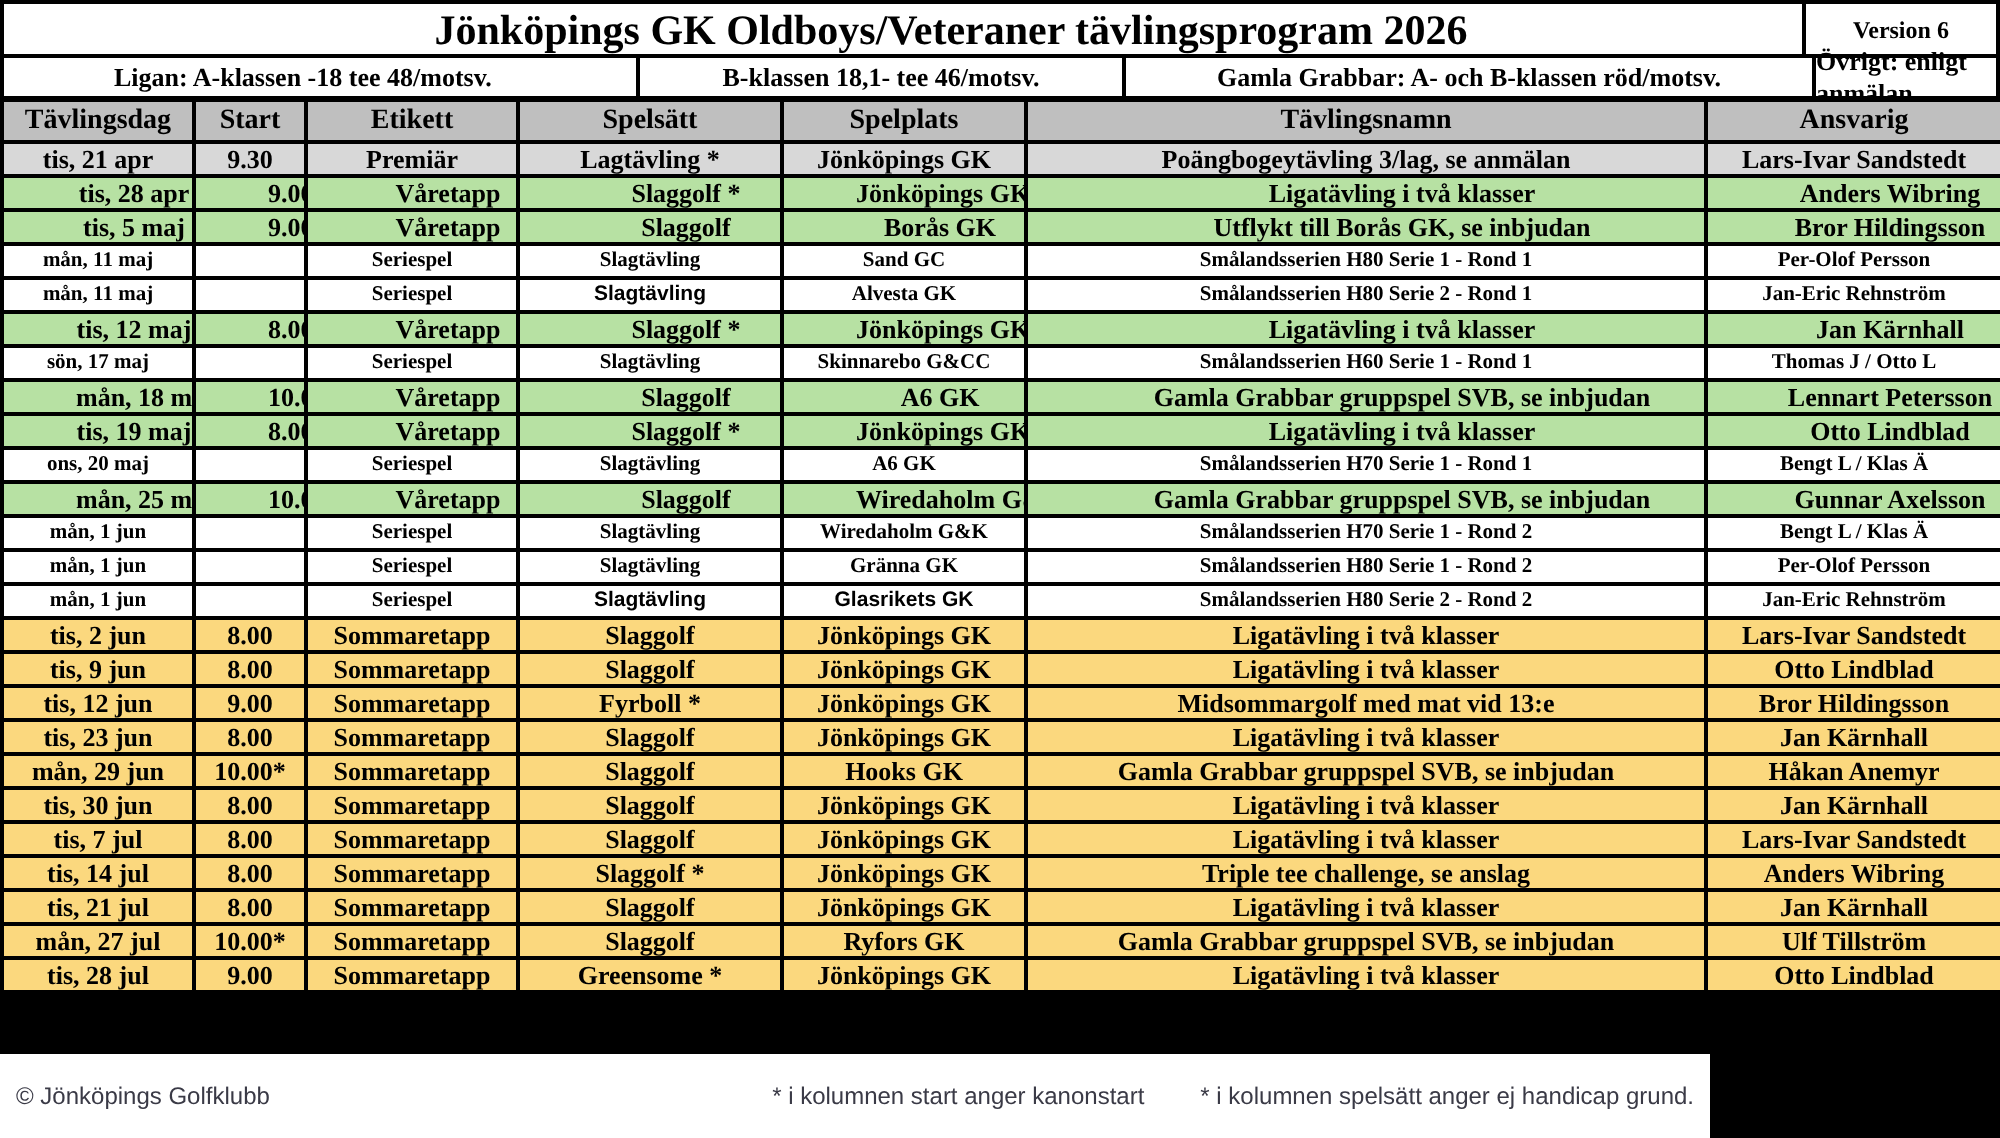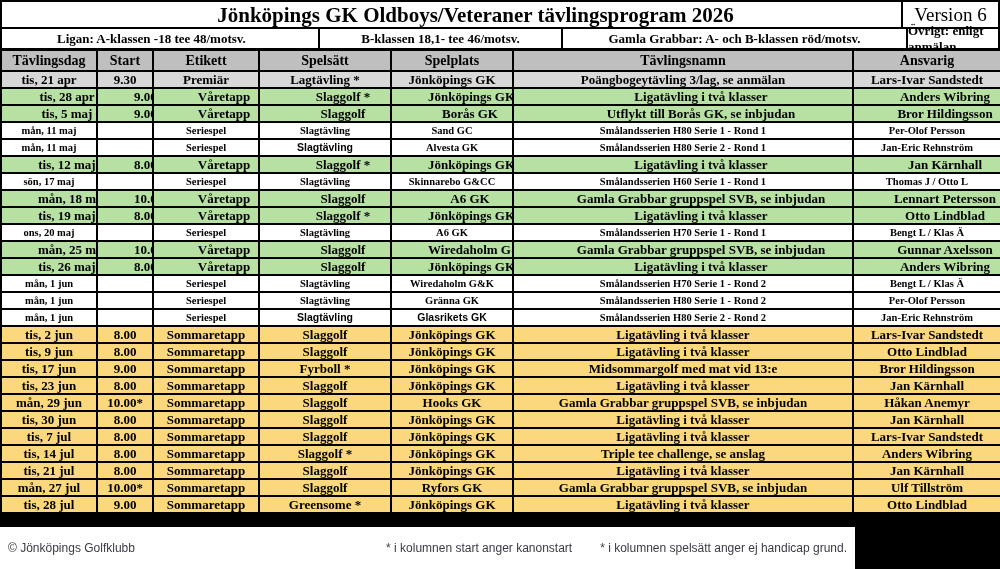--- a/index.html
+++ b/index.html
@@ -15,21 +15,21 @@
     --grayhead: #bfbfbf;
     --grayrow: #d8d8d8;
   }
   .band { position: absolute; left: 0; width: 1000px; box-sizing: border-box;
           border: 2px solid #000; background: #fff; display: flex; padding-left: 48px; }
   .title-band { top: 0; height: 30px; }
   .title-cell { flex: 0 0 851px; border-right: 2px solid #000; display: flex;
                 align-items: center; justify-content: center;
                 font-size: 21px; font-weight: bold; }
   .version-cell { flex: 1; display: flex; align-items: center; justify-content: center;
-                  font-size: 19px; font-weight: normal; }
+                  font-size: 12px; font-weight: bold; }
   .legend-band { top: 27px; height: 23px; font-size: 13px; font-weight: bold; }
   .legend-cell { display: flex; align-items: center; justify-content: center;
                  border-right: 2px solid #000; box-sizing: border-box; }
   .legend-cell.first { flex: 0 0 270px; justify-content: flex-start; padding-left: 7px; }
   .legend-cell.second { flex: 0 0 243px; }
   .legend-cell.third { flex: 0 0 345px; }
   .legend-cell.last { flex: 1; border-right: none; }
 
   table.program { position: absolute; top: 49px; left: 0; width: 1000px;
                   border-collapse: collapse; table-layout: fixed;
@@ -182,29 +182,20 @@
       </tr>
       <tr class="row-green">
         <td>mån, 25 maj</td>
         <td>10.00*</td>
         <td>Våretapp</td>
         <td>Slaggolf</td>
         <td>Wiredaholm G&amp;K</td>
         <td>Gamla Grabbar gruppspel SVB, se inbjudan</td>
         <td>Gunnar Axelsson</td>
       </tr>
-      <tr class="row-green">
-        <td>tis, 26 maj</td>
-        <td>8.00</td>
-        <td>Våretapp</td>
-        <td>Slaggolf</td>
-        <td>Jönköpings GK</td>
-        <td>Ligatävling i två klasser</td>
-        <td>Anders Wibring</td>
-      </tr>
       <tr class="row-white">
         <td>mån, 1 jun</td>
         <td></td>
         <td>Seriespel</td>
         <td>Slagtävling</td>
         <td>Wiredaholm G&amp;K</td>
         <td>Smålandsserien H70 Serie 1 - Rond 2</td>
         <td>Bengt L / Klas Ä</td>
       </tr>
       <tr class="row-white">
@@ -237,21 +228,21 @@
       <tr class="row-yellow">
         <td>tis, 9 jun</td>
         <td>8.00</td>
         <td>Sommaretapp</td>
         <td>Slaggolf</td>
         <td>Jönköpings GK</td>
         <td>Ligatävling i två klasser</td>
         <td>Otto Lindblad</td>
       </tr>
       <tr class="row-yellow">
-        <td>tis, 17 jun</td>
+        <td>tis, 12 jun</td>
         <td>9.00</td>
         <td>Sommaretapp</td>
         <td>Fyrboll *</td>
         <td>Jönköpings GK</td>
         <td>Midsommargolf med mat vid 13:e</td>
         <td>Bror Hildingsson</td>
       </tr>
       <tr class="row-yellow">
         <td>tis, 23 jun</td>
         <td>8.00</td>

